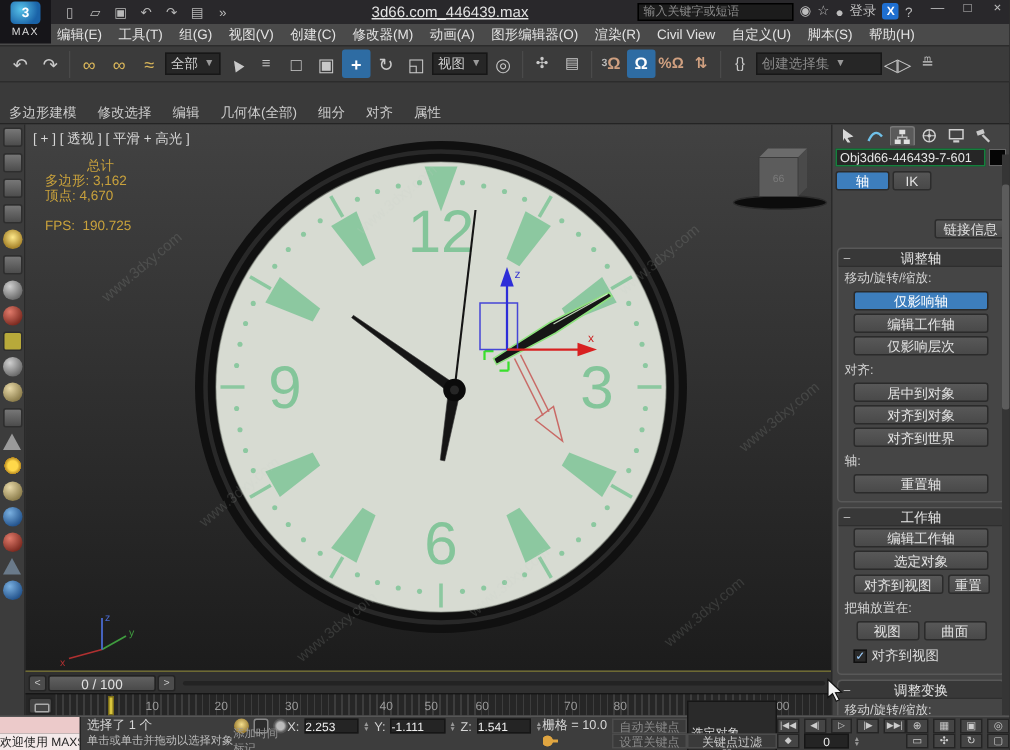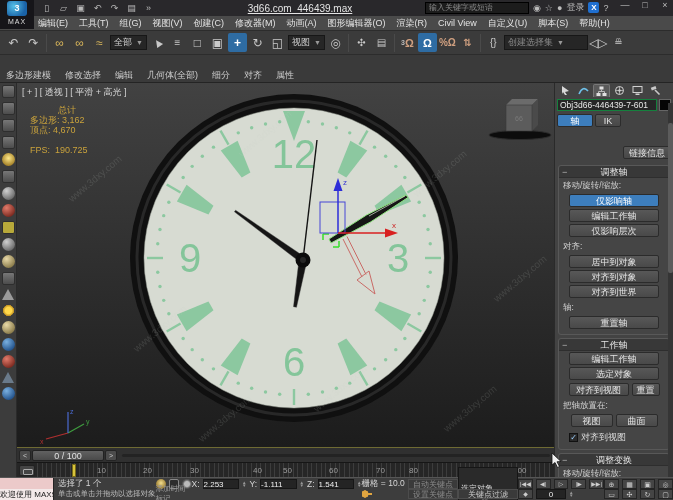--- a/index.html
+++ b/index.html
@@ -439,21 +439,21 @@
 
   <div id="trackbar">
     <span id="curvebtn"></span>
     <div id="ruler">
       <span id="framemarker"></span>
       <span class="num" style="left:60px">10</span>
       <span class="num" style="left:106px">20</span>
       <span class="num" style="left:153px">30</span>
       <span class="num" style="left:216px">40</span>
       <span class="num" style="left:246px">50</span>
-      <span class="num" style="left:292px">60</span>
+      <span class="num" style="left:280px">60</span>
       <span class="num" style="left:339px">70</span>
       <span class="num" style="left:372px">80</span>
       <span class="num" style="left:432px">90</span>
       <span class="num" style="left:476px">100</span>
     </div>
   </div>
 
   <div id="rightpanel">
     <div id="cmdtabs">
       <span class="ctab">

